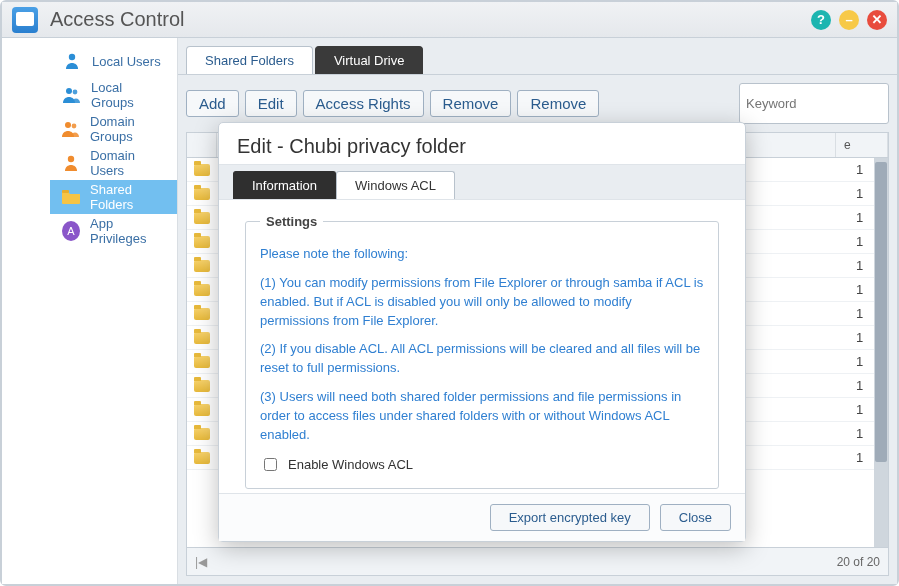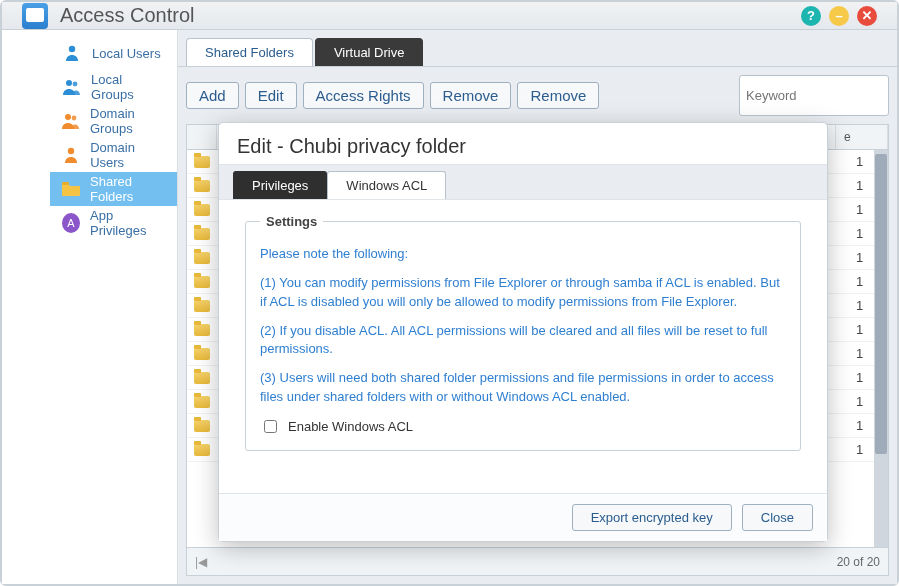--- a/index.html
+++ b/index.html
@@ -18,26 +18,26 @@
     width: 899px;
     height: 586px;
     border: 2px solid #c8d0d8;
     border-radius: 6px;
     display: flex;
     flex-direction: column;
     background: #fafbfc;
   }
   
   .titlebar {
-    height: 28px;
+    height: 36px;
     background: linear-gradient(#f0f2f4,#e5e8ec);
     border-bottom: 1px solid #c8d0d8;
     display: flex;
     align-items: center;
-    padding: 0 20px;
+    padding: 0 10px;
   }
   .titlebar .app-icon {
     width: 26px; height: 26px;
     background: linear-gradient(#4aa0e6,#2a7fcf);
     border-radius: 4px;
     margin-right: 12px;
     position: relative;
   }
   .titlebar .app-icon::after{
     content:""; position:absolute; left:4px; top:5px; width:18px; height:14px;
@@ -147,21 +147,21 @@
     position:absolute; left:0; right:0; bottom:0; height:28px;
     background:#f1f4f7; border-top:1px solid #c8d0d8; display:flex;
     align-items:center; padding:0 8px; color:#666; font-size:12px;
   }
   .pager .spacer{flex:1;}
   .pager .nav { color:#999; margin-right:6px; }
 
   
   .modal {
     position:absolute;
-    left:218px; top:122px; width:610px; height:420px;
+    left:218px; top:122px; width:528px; height:420px;
     background:#fff; border:1px solid #c8d0d8; border-radius:5px;
     box-shadow:0 6px 24px rgba(0,0,0,0.25);
     display:flex; flex-direction:column;
   }
   .modal-title{
     font-size:20px; color:#333; padding:12px 18px 6px 18px;
   }
   .modal-tabs{
     display:flex; gap:0; padding:6px 14px 0 14px; background:#e9edf1;
     border-top:1px solid #dfe4e9; border-bottom:1px solid #dfe4e9;
@@ -406,21 +406,21 @@
           <div class="spacer"></div>
           <span>20 of 20</span>
         </div>
       </div>
     </div>
   </div>
 
   <div class="modal">
     <div class="modal-title">Edit - Chubi privacy folder</div>
     <div class="modal-tabs">
-      <div class="mtab dark">Privileges</div>
+      <div class="mtab dark">Information</div>
       <div class="mtab active">Windows ACL</div>
     </div>
     <div class="modal-body">
       <fieldset class="settings">
         <legend>Settings</legend>
         <div class="note">Please note the following:</div>
         <div class="note">(1) You can modify permissions from File Explorer or through samba if ACL is enabled. But if ACL is disabled you will only be allowed to modify permissions from File Explorer.</div>
         <div class="note">(2) If you disable ACL. All ACL permissions will be cleared and all files will be reset to full permissions.</div>
         <div class="note">(3) Users will need both shared folder permissions and file permissions in order to access files under shared folders with or without Windows ACL enabled.</div>
         <label class="chk">

